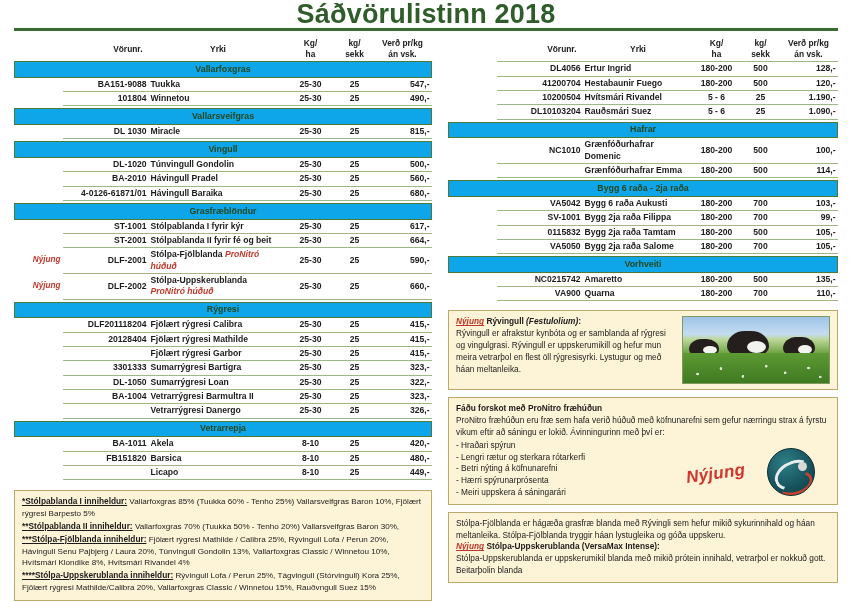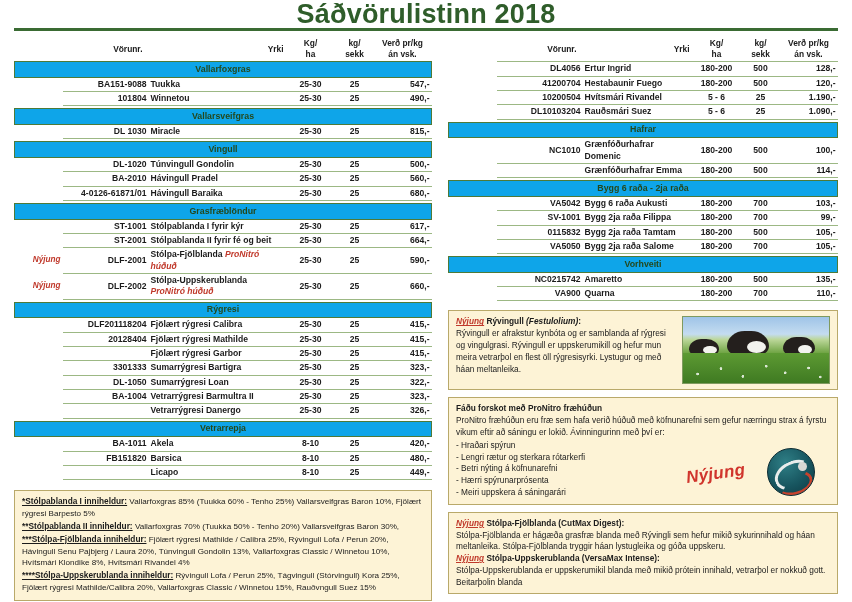--- a/index.html
+++ b/index.html
@@ -64,21 +64,21 @@
   .hdr th {
     font-size: 8.4px;
     font-weight: bold;
     color: #1b1b1b;
     text-align: center;
     vertical-align: bottom;
     padding-bottom: 2px;
     border: none;
   }
   .hdr th.h-nr { text-align: right; padding-right: 6px; }
-  .hdr th.h-yrki { text-align: right; padding-left: 4px; }
+  .hdr th.h-yrki { text-align: center; padding-left: 4px; }
   .hdr .h2 { display: block; }
 
   .c-new   { width: 44px;  text-align: right; padding-right: 3px;
              color: #c0392b; font-style: italic; font-weight: bold; font-size: 8.2px; }
   .c-nr    { width: 78px;  text-align: right; padding-right: 6px; font-weight: bold; margin-top: 40px; }
   .c-yrki  { text-align: left; padding-left: 4px; font-weight: bold; }
   .c-kgha  { width: 46px;  text-align: center; font-weight: bold; }
   .c-sekk  { width: 34px;  text-align: center; font-weight: bold; }
   .c-verd  { width: 54px;  text-align: right; padding-right: 8px; font-weight: bold; }
 
@@ -652,23 +652,20 @@
         </div>
       <div class="pn-stamp">Nýjung</div>
       <div class="pn-logo">
         <div class="swoosh-a"></div>
         <div class="swoosh-b"></div>
         <div class="dot"></div>
       </div>
     </div>
 
     <div class="notebox stbox">
-      <p>
-        <span class="new-tag">Nýjung</span><span class="bold"> Stólpa-Fjölblanda (CutMax Digest):</span>
-      </p>
       <p>Stólpa-Fjölblanda er hágæða grasfræ blanda með Rývingli sem hefur mikið sykurinnihald og háan meltanleika. Stólpa-Fjölblanda tryggir háan lystugleika og góða uppskeru.</p>
       <p>
         <span class="new-tag">Nýjung</span><span class="bold"> Stólpa-Uppskerublanda (VersaMax Intense):</span>
       </p>
       <p>Stólpa-Uppskerublanda er uppskerumikil blanda með mikið prótein innihald, vetrarþol er nokkuð gott. Beitarþolin blanda</p>
     </div>
   </div>
 </div>
 
 </body></html>

